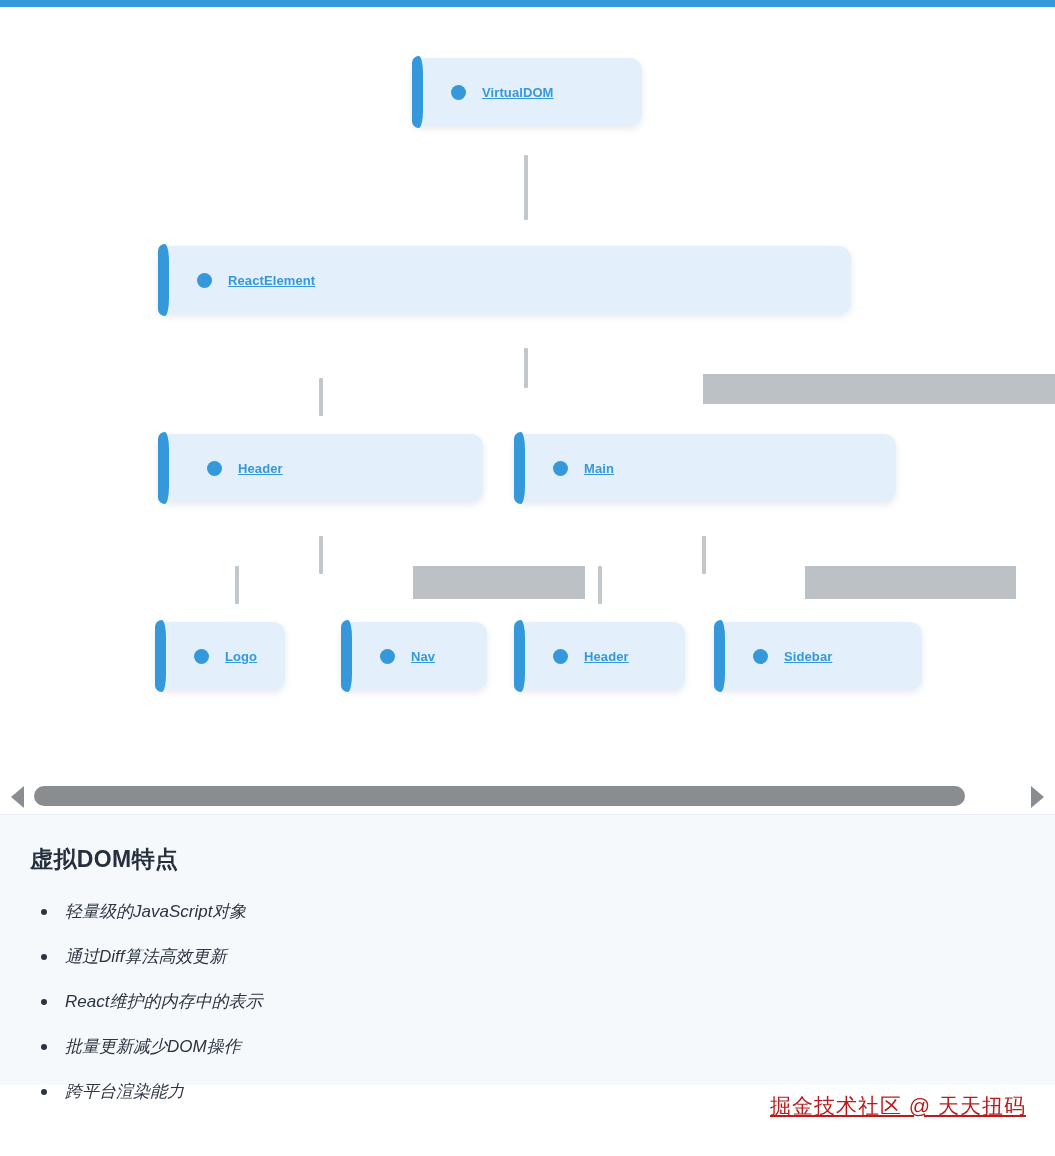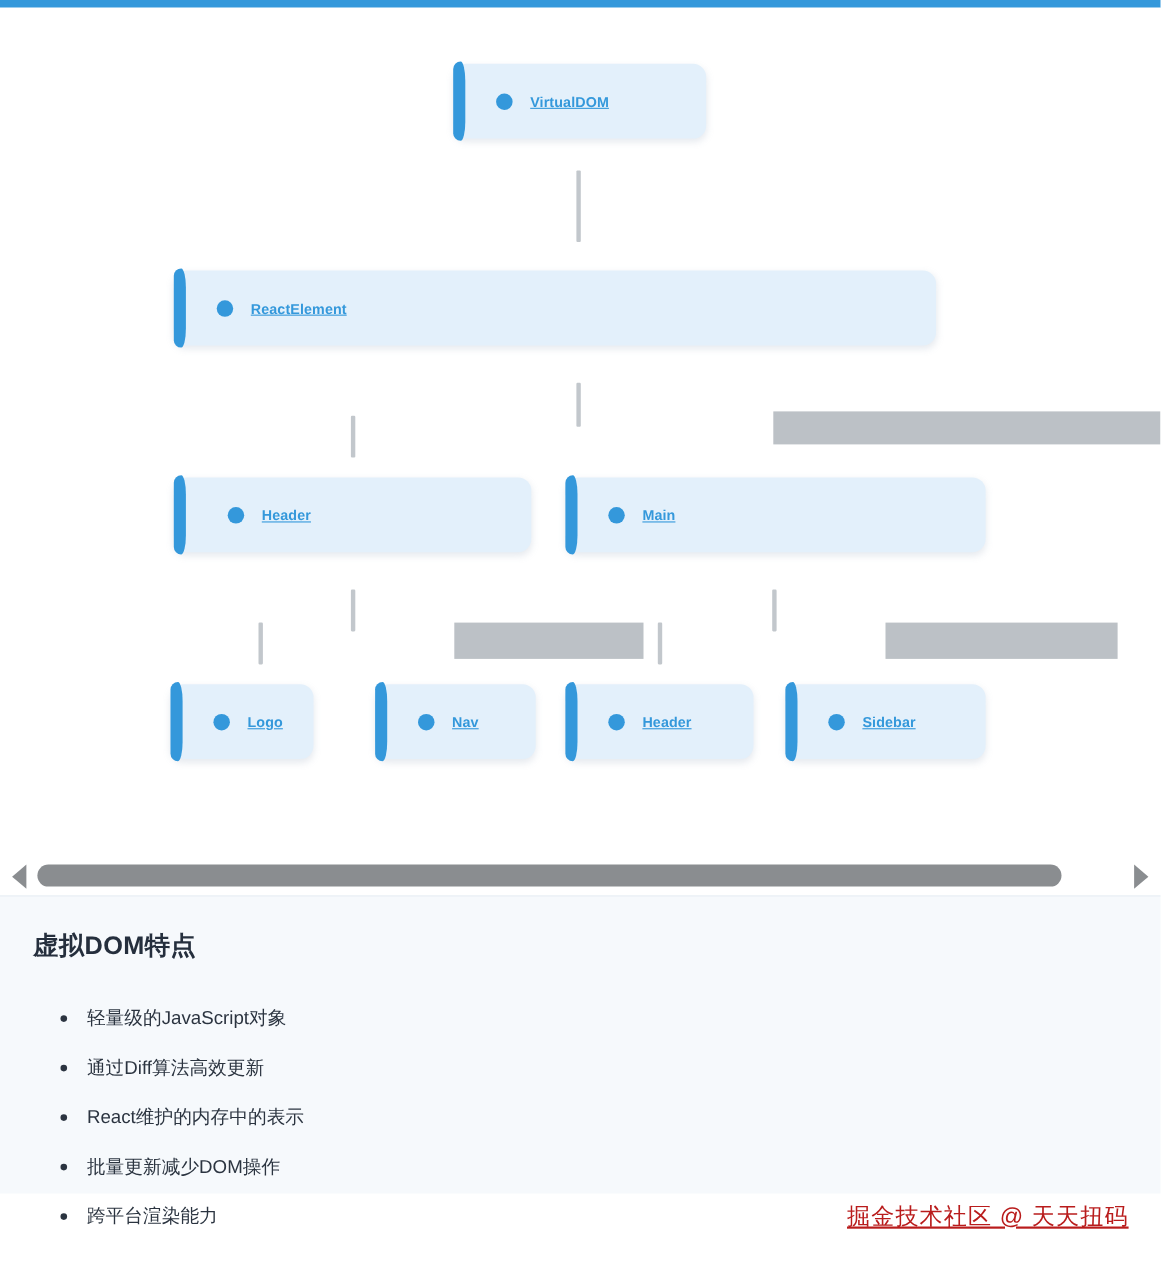--- a/index.html
+++ b/index.html
@@ -129,23 +129,24 @@
     position: absolute;
     left: 30px; top: 29px;
     font-size: 23px;
     font-weight: bold;
     color: #252f3d;
     letter-spacing: 0.4px;
   }
   #feature-list {
     position: absolute;
     left: 30px; top: 84px;
-    margin: 16px;
+    margin: 2px;
     padding: 0;
     list-style: none;
+    font-style: italic;
   }
   #feature-list li {
     position: relative;
     padding-left: 33px;
     margin-bottom: 23px;
     font-size: 17px;
     color: #2b3440;
     line-height: 22px;
   }
   #feature-list li::before {
@@ -206,21 +207,21 @@
       <span class="node-label">Logo</span>
     </div>
     <div class="node" style="left: 341px; top: 615px; width: 146px;">
       <span class="node-dot"></span>
       <span class="node-label">Nav</span>
     </div>
     <div class="node" style="left: 514px; top: 615px; width: 171px;">
       <span class="node-dot"></span>
       <span class="node-label">Header</span>
     </div>
-    <div class="node" style="left: 714px; top: 615px; width: 182px;">
+    <div class="node" style="left: 714px; top: 615px; width: 208px;">
       <span class="node-dot"></span>
       <span class="node-label">Sidebar</span>
     </div>
   </div>
 
 <div id="hscrollbar">
   <div id="scroll-left-arrow"></div>
   <div id="scroll-thumb"></div>
   <div id="scroll-right-arrow"></div>
 </div>

